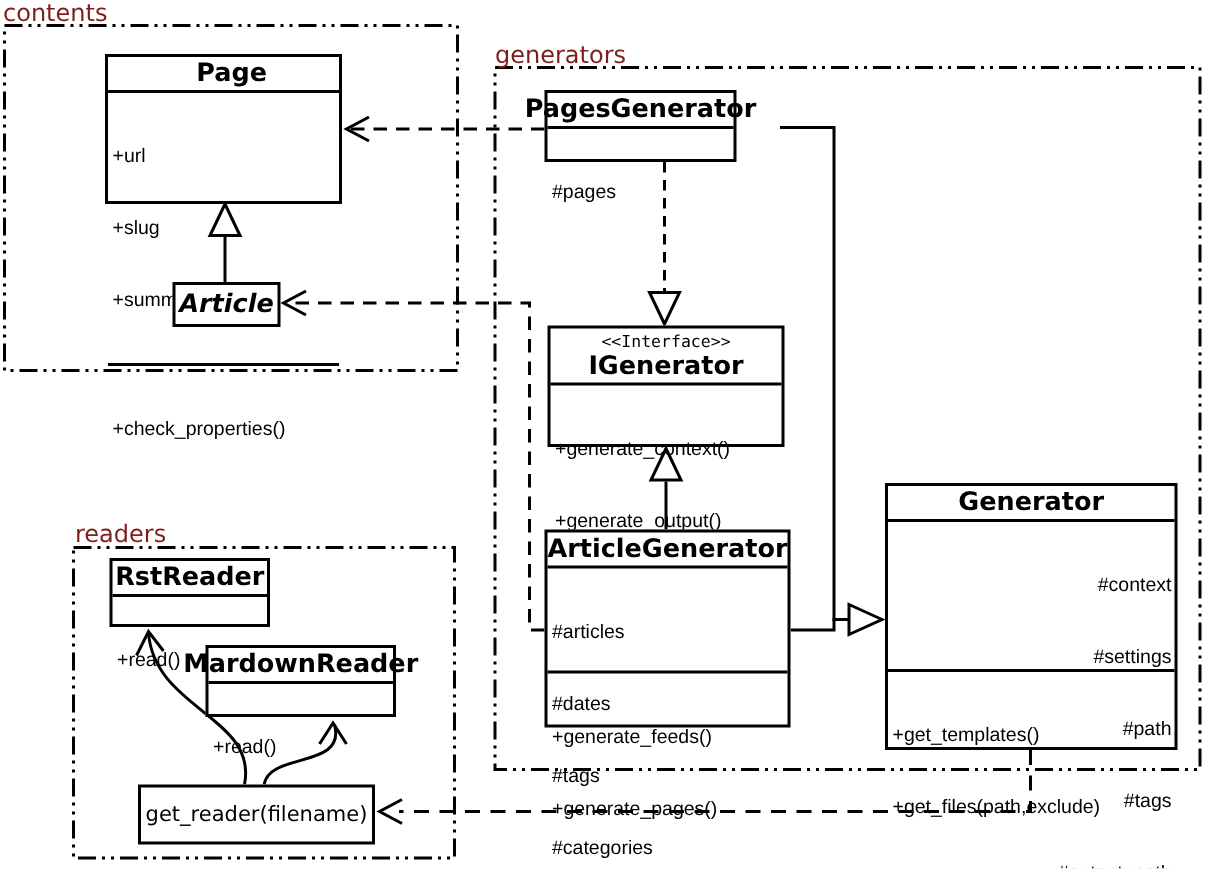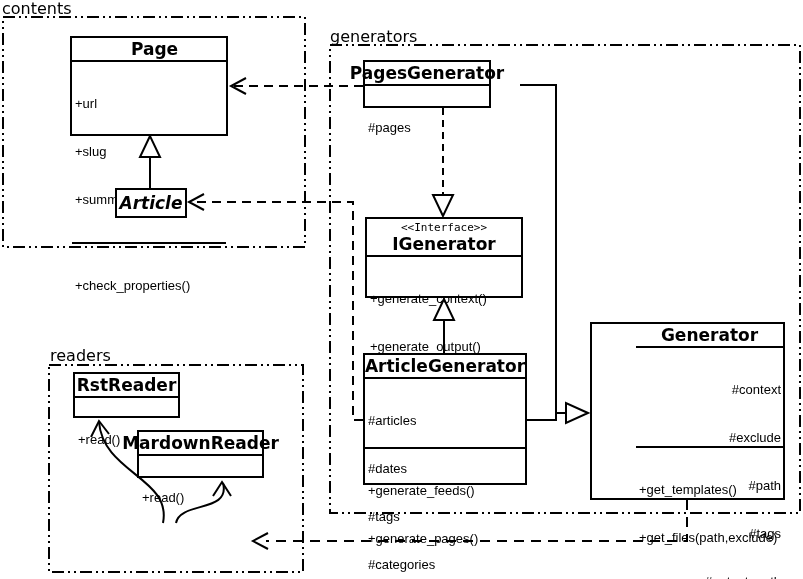--- a/index.html
+++ b/index.html
@@ -1,19 +1,19 @@
 <!DOCTYPE html>
 <html><head>
 <meta charset="utf-8">
 <style>
   html,body{margin:0;padding:0;background:#fff;}
   .stage{position:relative;width:803px;height:579px;background:#ffffff;color:#000;
          font-family:"DejaVu Sans",sans-serif;overflow:hidden;}
   svg.wires{position:absolute;left:0;top:0;width:803px;height:579px;}
-  .pkg-label{position:absolute;font-size:16px;line-height:16px;color:#000000;background:transparent;}
+  .pkg-label{position:absolute;font-size:16px;line-height:16px;color:#7f1d1d;background:transparent;}
   .cls{position:absolute;border:2px solid #000;background:#fff;box-sizing:border-box;
        display:flex;flex-direction:column;}
   .cls .ttl{font-weight:bold;font-size:17px;line-height:18px;text-align:center;
             display:flex;align-items:center;justify-content:center;padding:2px 4px;}
   .cls .comp{border-top:2px solid #000000;font-family:Liberation Sans, sans-serif;
              font-size:13px;line-height:16px;padding:2px 2px 2px 3px;white-space:pre;text-align:left;}
   .cls .comp div{white-space:pre;}
   .stereo{font-family:"DejaVu Sans Mono",monospace;font-weight:normal;font-size:11px;line-height:14px;display:block;}
   .head-stack{display:flex;flex-direction:column;align-items:center;justify-content:center;}
   .plainbox{position:absolute;border:2px solid #000;background:#fff;box-sizing:border-box;
@@ -106,25 +106,25 @@
       <div>#dates</div>
       <div>#tags</div>
       <div>#categories</div>
     </div>
     <div class="comp" style="flex:1 1 auto;">
       <div>+generate_feeds()</div>
       <div>+generate_pages()</div>
     </div>
   </div>
 
-  <div class="cls" style="left:590px;top:322px;width:195px;height:178px;padding-left:44px;">
+  <div class="cls" style="left:590px;top:322px;width:195px;height:178px;">
     <div class="ttl" style="height:22px;">Generator</div>
     <div class="comp" style="height:100px;box-sizing:border-box;text-align:right;">
       <div>#context</div>
-      <div>#exclude</div>
+      <div>#settings</div>
       <div>#path</div>
       <div>#tags</div>
       <div>#output_path</div>
       
     </div>
     <div class="comp" style="flex:1 1 auto;">
       <div>+get_templates()</div>
       <div>+get_files(path,exclude)</div>
       <div>#_update_context()</div>
     </div>
@@ -137,14 +137,17 @@
     </div>
   </div>
 
   <div class="cls" style="left:137px;top:430px;width:127px;height:48px;">
     <div class="ttl" style="height:24px;">MardownReader</div>
     <div class="comp" style="flex:1 1 auto;">
       <div>+read()</div>
     </div>
   </div>
 
+  <div class="plainbox" style="left:92px;top:523px;width:158px;height:40px;">
+    <span>get_reader(filename)</span>
+  </div>
 
 </div>
 
 </body></html>

